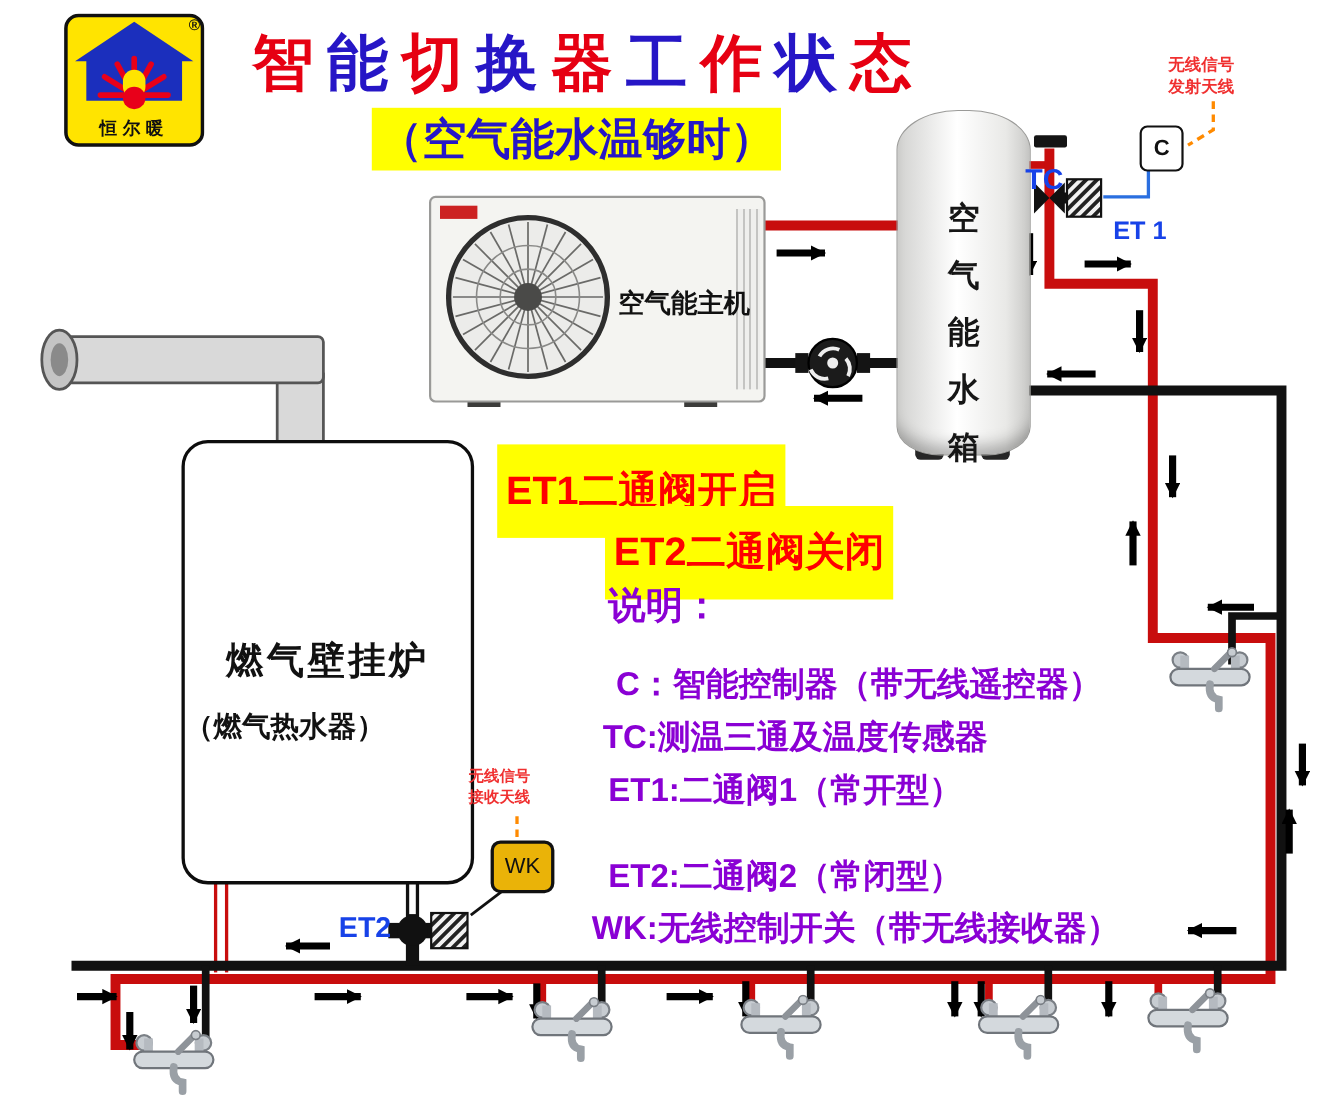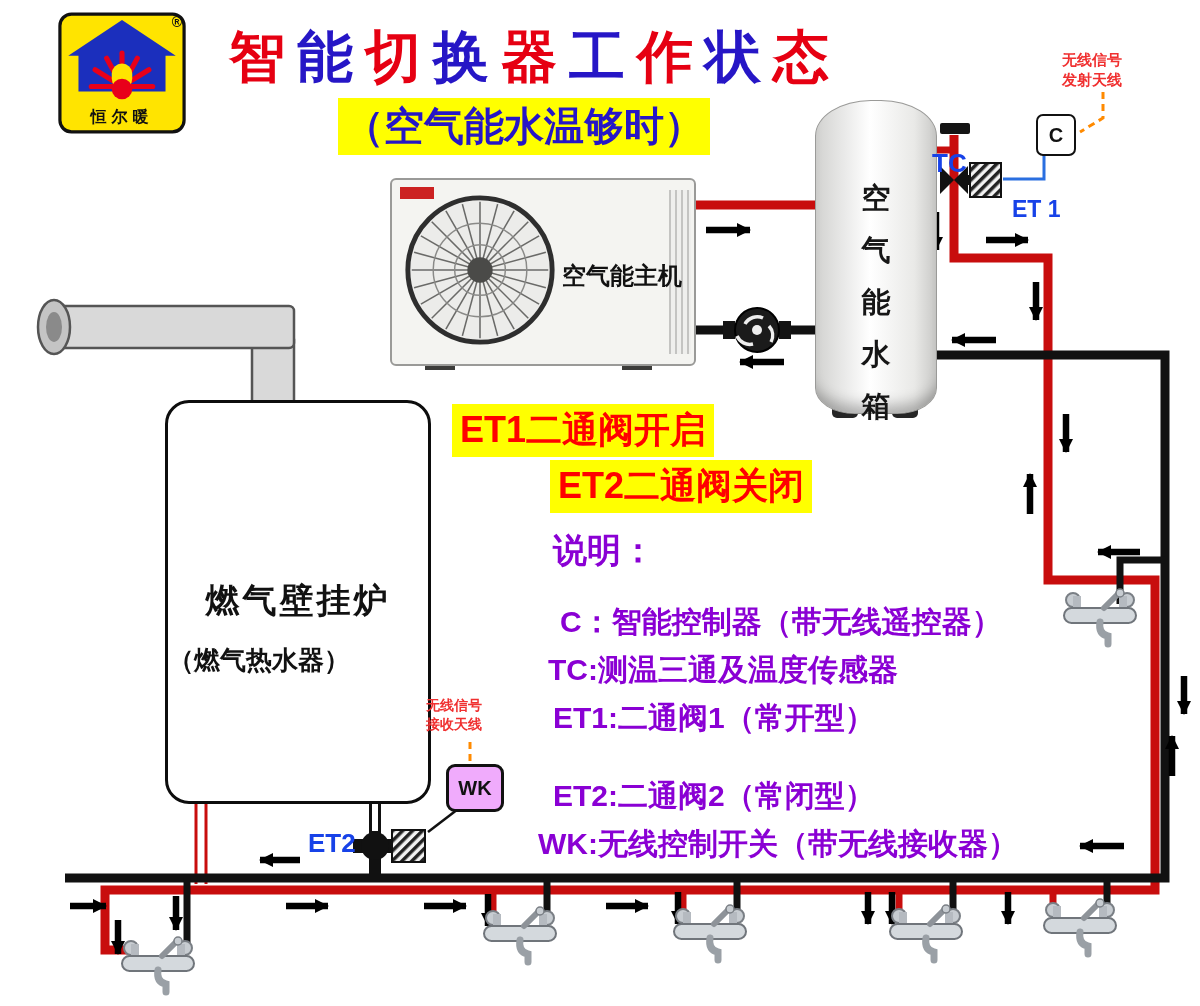--- a/index.html
+++ b/index.html
@@ -57,29 +57,29 @@
   .boiler-title{position:absolute;left:0;top:175px;width:100%;text-align:center;font-size:34px;
         font-weight:900;letter-spacing:3px;color:#111;}
   .boiler-sub{position:absolute;left:0;top:240px;width:100%;text-align:left;font-size:26px;
         font-weight:700;color:#111;}
 
   
   .blue-label{color:var(--label-blue,#1742e8);font-weight:900;white-space:nowrap;}
   .cbox{left:1036px;top:114px;width:36px;height:38px;background:#fff;border:2.5px solid #111;
         border-radius:7px;display:flex;align-items:center;justify-content:center;font-size:20px;
         font-weight:800;color:#111;}
-  .wkbox{left:446px;top:764px;width:52px;height:42px;background:#f0abfc;border:3px solid #111;
+  .wkbox{left:446px;top:764px;width:52px;height:42px;background:#eab308;border:3px solid #111;
         border-radius:9px;display:flex;align-items:center;justify-content:center;font-size:20px;
-        font-weight:700;color:#111;}
+        font-weight:400;color:#111;}
   .ant-note{color:var(--ant-red,#f03030);font-weight:700;text-align:center;line-height:1.35;
         white-space:nowrap;}
 
   
   .status{font-weight:900;color:var(--status-red,#f00);background:var(--hl-yellow,#ff0);
-        padding:2px 8px;white-space:nowrap;font-size:36px;}
+        padding:18px 8px;white-space:nowrap;font-size:36px;}
   .legend-heading{font-size:34px;font-weight:800;color:var(--legend-purple,#8a00d4);white-space:nowrap;}
   .legend-item{font-size:30px;font-weight:700;color:var(--legend-purple,#8a00d4);white-space:nowrap;}
 </style>
 </head>
 <body>
 
 <div class="stage">
 
   <svg class="layer">
     <defs>

